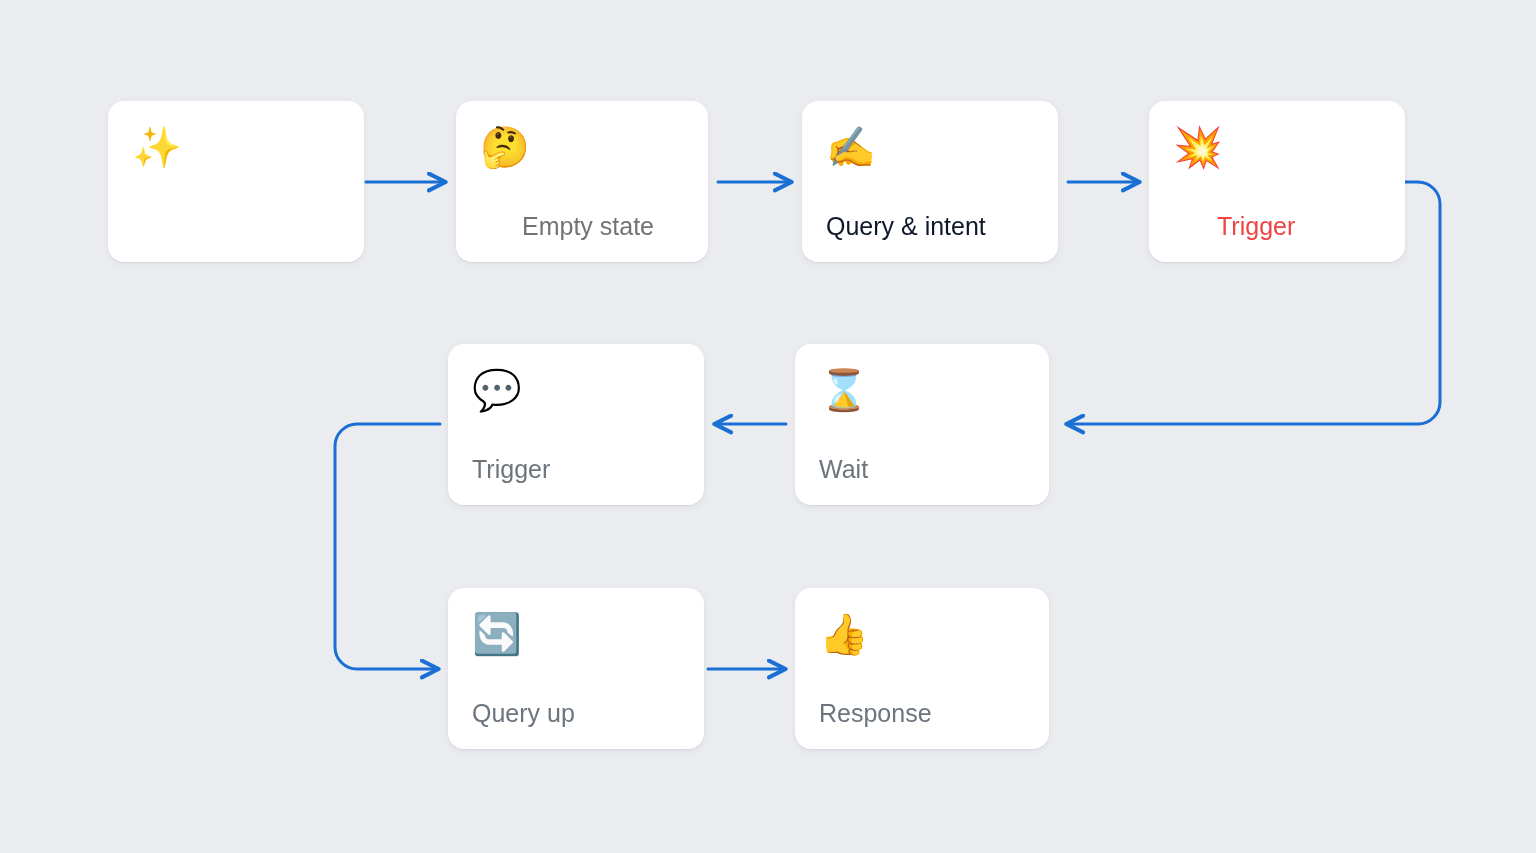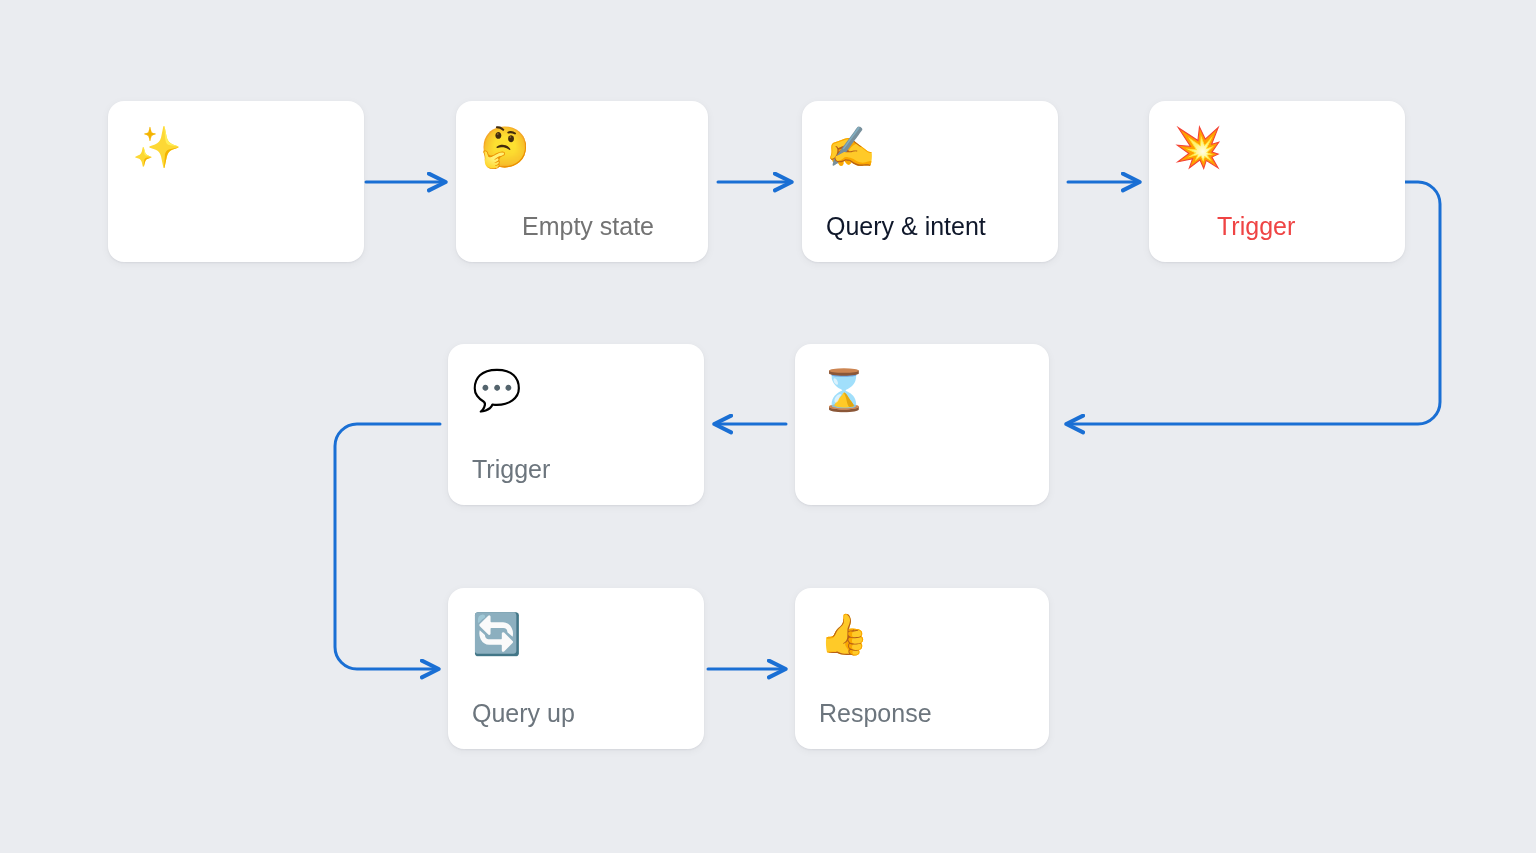--- a/index.html
+++ b/index.html
@@ -112,20 +112,21 @@
     <span class="node-label" style="color: #ef4444; margin-left: 44px;">Trigger</span>
   </div>
 
   <div class="node-card" style="left: 448px; top: 344px; width: 256px; height: 161px; background: rgb(255, 255, 255);">
     <span class="node-emoji">💬</span>
     <span class="node-label" style="color: rgb(108, 117, 125);">Trigger</span>
   </div>
 
   <div class="node-card" style="left: 795px; top: 344px; width: 254px; height: 161px; background: rgb(255, 255, 255);">
     <span class="node-emoji">⌛</span>
+    <span class="node-label" style="color: rgb(108, 117, 125);">Wait</span>
   </div>
 
   <div class="node-card" style="left: 448px; top: 588px; width: 256px; height: 161px; background: rgb(255, 255, 255);">
     <span class="node-emoji">🔄</span>
     <span class="node-label" style="color: rgb(108, 117, 125);">Query up</span>
   </div>
 
   <div class="node-card" style="left: 795px; top: 588px; width: 254px; height: 161px; background: rgb(255, 255, 255);">
     <span class="node-emoji">👍</span>
     <span class="node-label" style="color: rgb(108, 117, 125);">Response</span>

